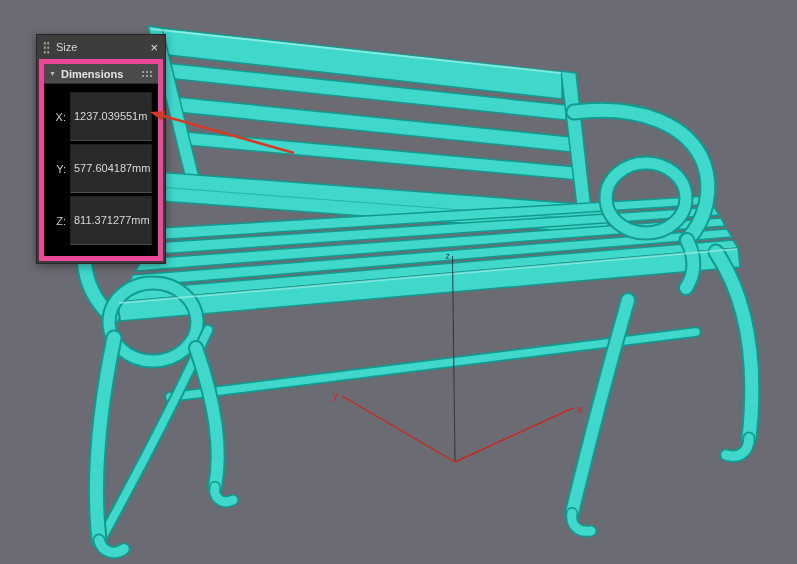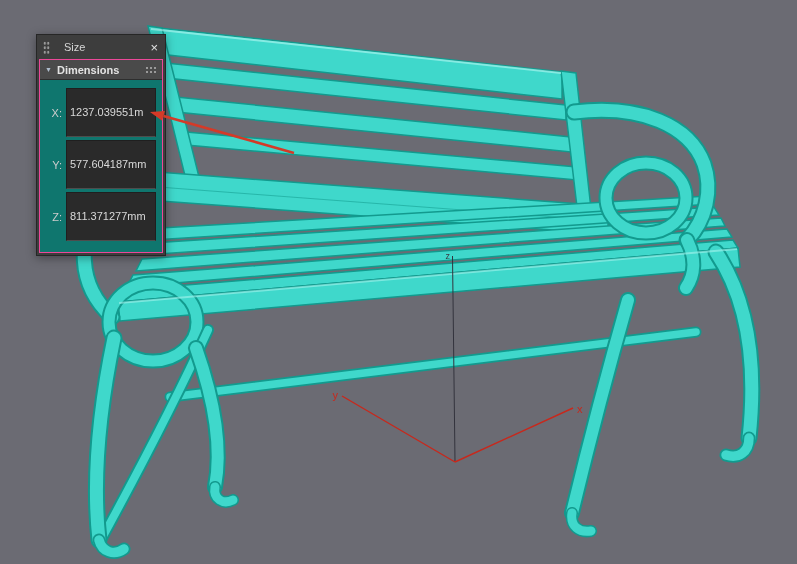--- a/index.html
+++ b/index.html
@@ -12,32 +12,32 @@
   svg.overlay{position:absolute;left:0;top:0;z-index:30;pointer-events:none;}
 
   
   .size-panel{
     position:absolute;left:36px;top:34px;width:128px;z-index:20;
     background:#3d3d3d;border:1px solid #262626;
     box-shadow:0 2px 9px rgba(0,0,0,.38);
     color:#d4d4d4;font-size:11px;
   }
   .panel-titlebar{
-    height:24px;display:flex;align-items:center;gap:14px;padding:0 6px;
+    height:24px;display:flex;align-items:center;gap:6px;padding:0 6px;
   }
   .grip{
     width:7px;height:13px;flex:0 0 auto;
     background-image:radial-gradient(circle,#9a9a9a 1px,transparent 1.4px);
     background-size:3.5px 4.5px;
   }
   .panel-title{flex:1;color:#d6d6d6;}
   .panel-close{
     color:#e2e2e2;font-size:13px;line-height:13px;cursor:default;padding:0 1px;
   }
-  .rollout{margin:0 2px 2px 2px;background:#0f766e;border:1px solid #ec4899;}
+  .rollout{margin:0 2px 2px 2px;background:#000000;border:5px solid #ec4899;}
   .rollout-header{
     height:19px;display:flex;align-items:center;gap:5px;padding:0 5px;
     background:#4a4a4a;border-bottom:1px solid #2e2e2e;
   }
   .tri{color:#aebccc;font-size:7px;line-height:7px;}
   .rollout-title{font-weight:bold;color:#e3e3e3;}
   .grip2{
     margin-left:auto;width:12px;height:7px;
     background-image:radial-gradient(circle,#9a9a9a 1px,transparent 1.4px);
     background-size:4px 4px;

